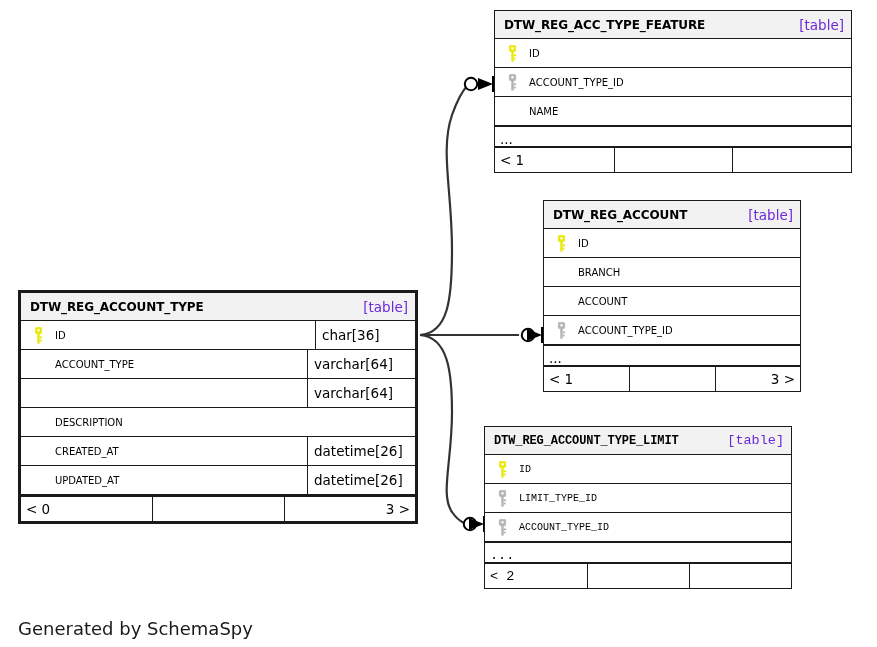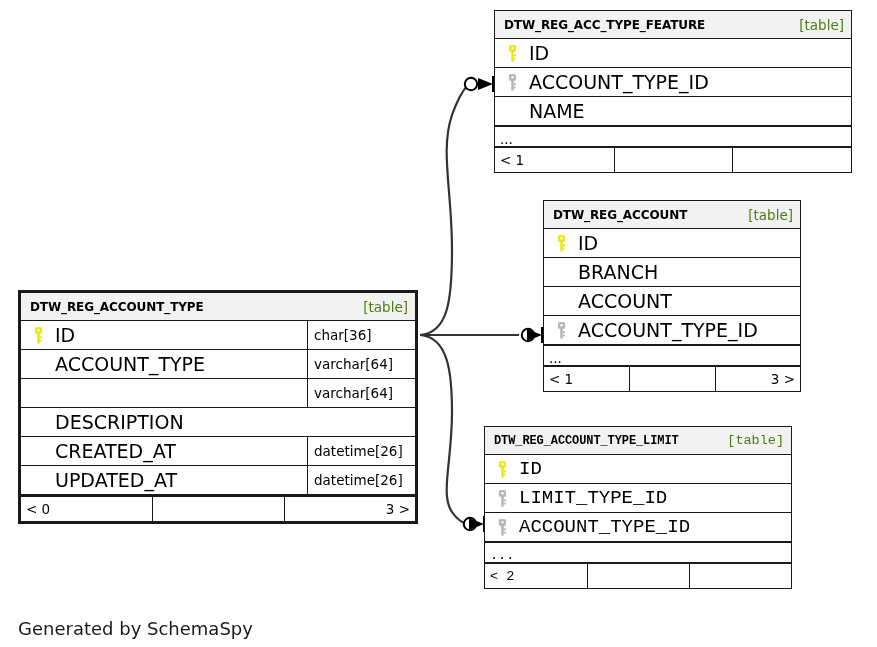--- a/index.html
+++ b/index.html
@@ -56,21 +56,21 @@
     white-space: nowrap;
   }
   .table-title {
     font-size: 12px;
     font-weight: bold;
     letter-spacing: -0.1px;
   }
   .table-tag {
     font-size: 13.5px;
     font-weight: normal;
-    color: #4d7c0f;
+    color: #6d28d9;
     padding-left: 10px;
   }
 
   .col-row {
     box-sizing: border-box;
     display: flex;
     align-items: stretch;
     height: 29px;
     border-bottom: 1px solid #1a1a1a;
   }
@@ -97,21 +97,21 @@
 
   .key-slot {
     width: 22px;
     min-width: 22px;
     height: 18px;
     display: flex;
     align-items: center;
     justify-content: center;
   }
   .col-name {
-    font-size: 19px;
+    font-size: 10px;
     white-space: nowrap;
     padding-left: 6px;
   }
 
   .more-row {
     box-sizing: border-box;
     height: 22px;
     display: flex;
     align-items: center;
     padding-left: 5px;
@@ -303,21 +303,21 @@
               <svg width="9" height="17" viewBox="0 0 9 17" xmlns="http://www.w3.org/2000/svg">
                 <rect x="1.4" y="0.4" width="6.2" height="6.2" rx="1" fill="#e8e80a" stroke="#e8e80a" stroke-width="0.8"></rect>
                 <rect x="3.4" y="2.2" width="2.2" height="2.2" fill="#ffffff"></rect>
                 <rect x="3.3" y="6" width="2.4" height="10.6" fill="#e8e80a"></rect>
                 <rect x="5.7" y="9.4" width="2.4" height="1.8" fill="#e8e80a"></rect>
                 <rect x="5.7" y="12.6" width="2.0" height="1.8" fill="#e8e80a"></rect>
               </svg>
             </span>
             <span class="col-name">ID</span>
           </div>
-          <div class="col-type" style="width:108px">
+          <div class="col-type" style="width:100px">
             <span>char[36]</span>
           </div>
         </div>
         <div class="col-row">
           <div class="col-main">
             <span class="key-slot"></span>
             <span class="col-name">ACCOUNT_TYPE</span>
           </div>
           <div class="col-type" style="width:108px">
             <span>varchar[64]</span>

